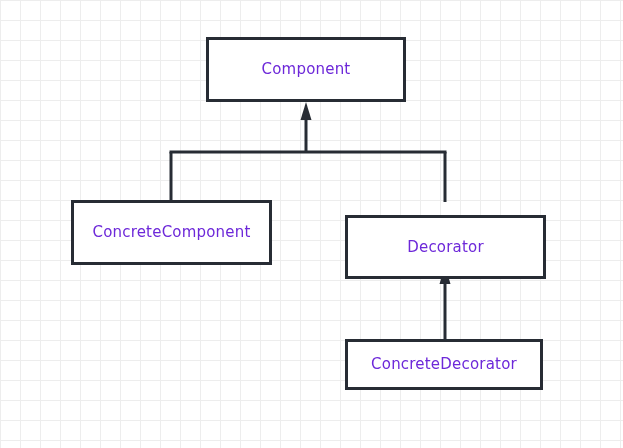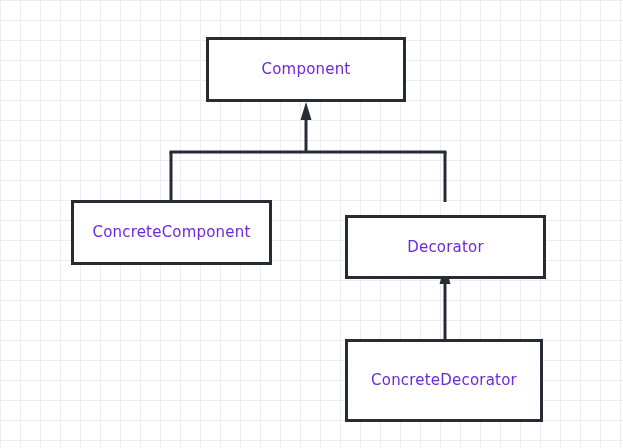--- a/index.html
+++ b/index.html
@@ -48,21 +48,21 @@
     font-size: 15px;
     font-weight: 400;
     letter-spacing: 0.2px;
     line-height: 1;
     white-space: nowrap;
     font-family: "DejaVu Sans", "Liberation Sans", sans-serif;
   }
   #box-component      { left: 206px; top: 37px;  width: 200px; height: 65px; }
   #box-concrete-component { left: 71px;  top: 200px; width: 201px; height: 65px; }
   #box-decorator      { left: 345px; top: 215px; width: 201px; height: 64px; }
-  #box-concrete-decorator { left: 345px; top: 339px; width: 198px; height: 83px; }
+  #box-concrete-decorator { left: 345px; top: 339px; width: 198px; height: 51px; }
 </style>
 </head>
 <body>
 
 <div id="canvas">
 
   <svg id="edge-layer" viewBox="0 0 623 448" width="623" height="448" xmlns="http://www.w3.org/2000/svg">
 
     <g>
 

